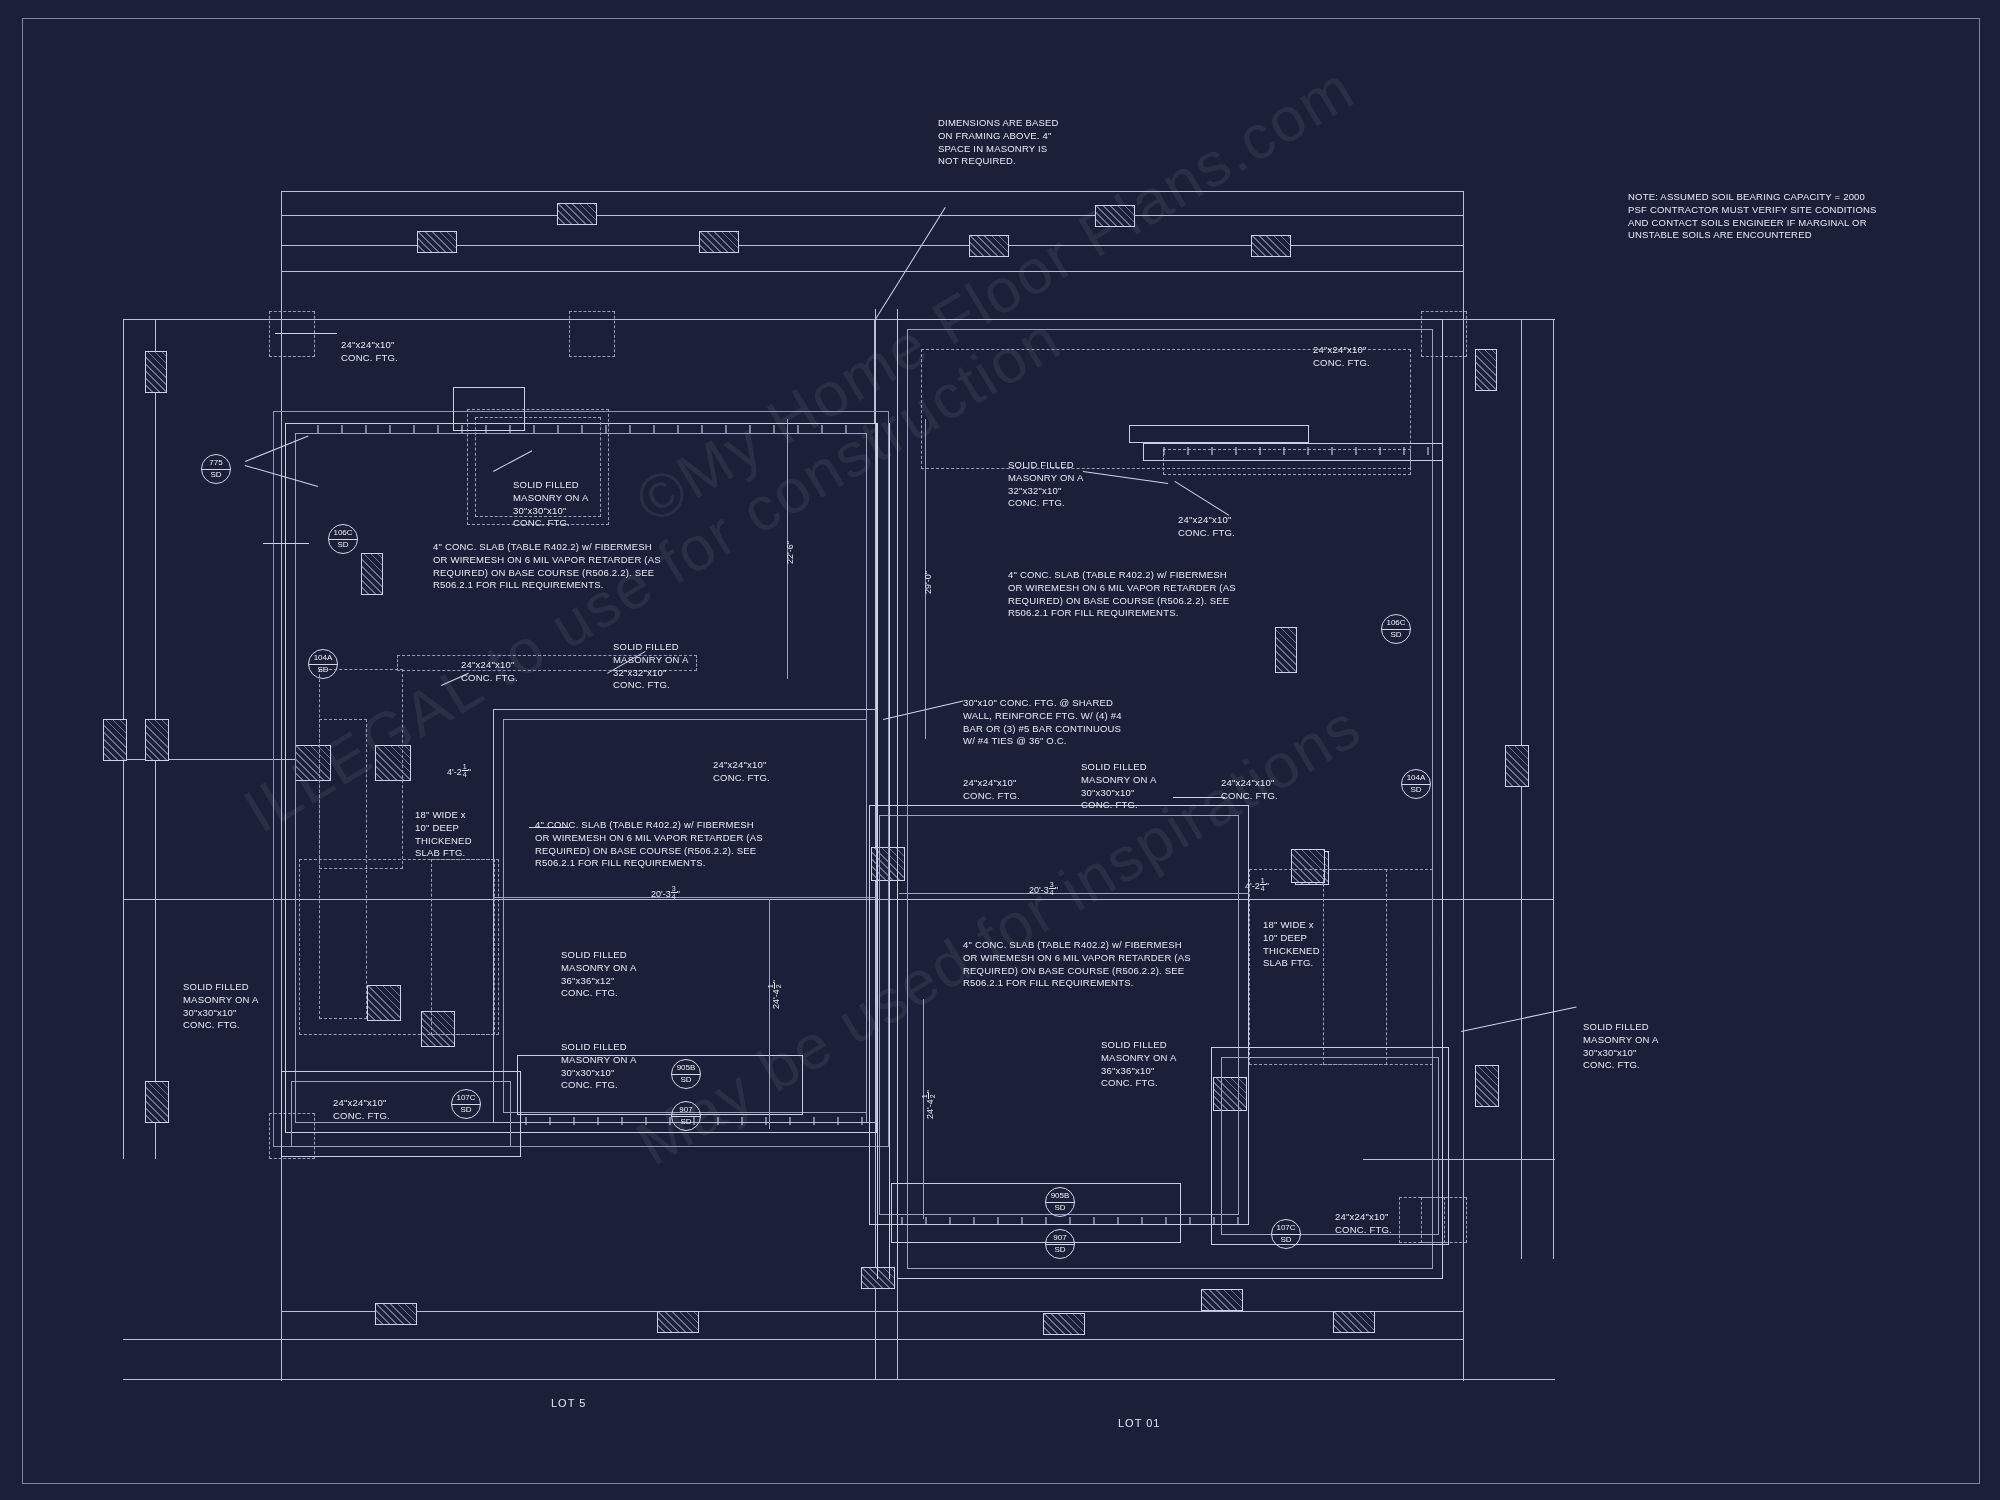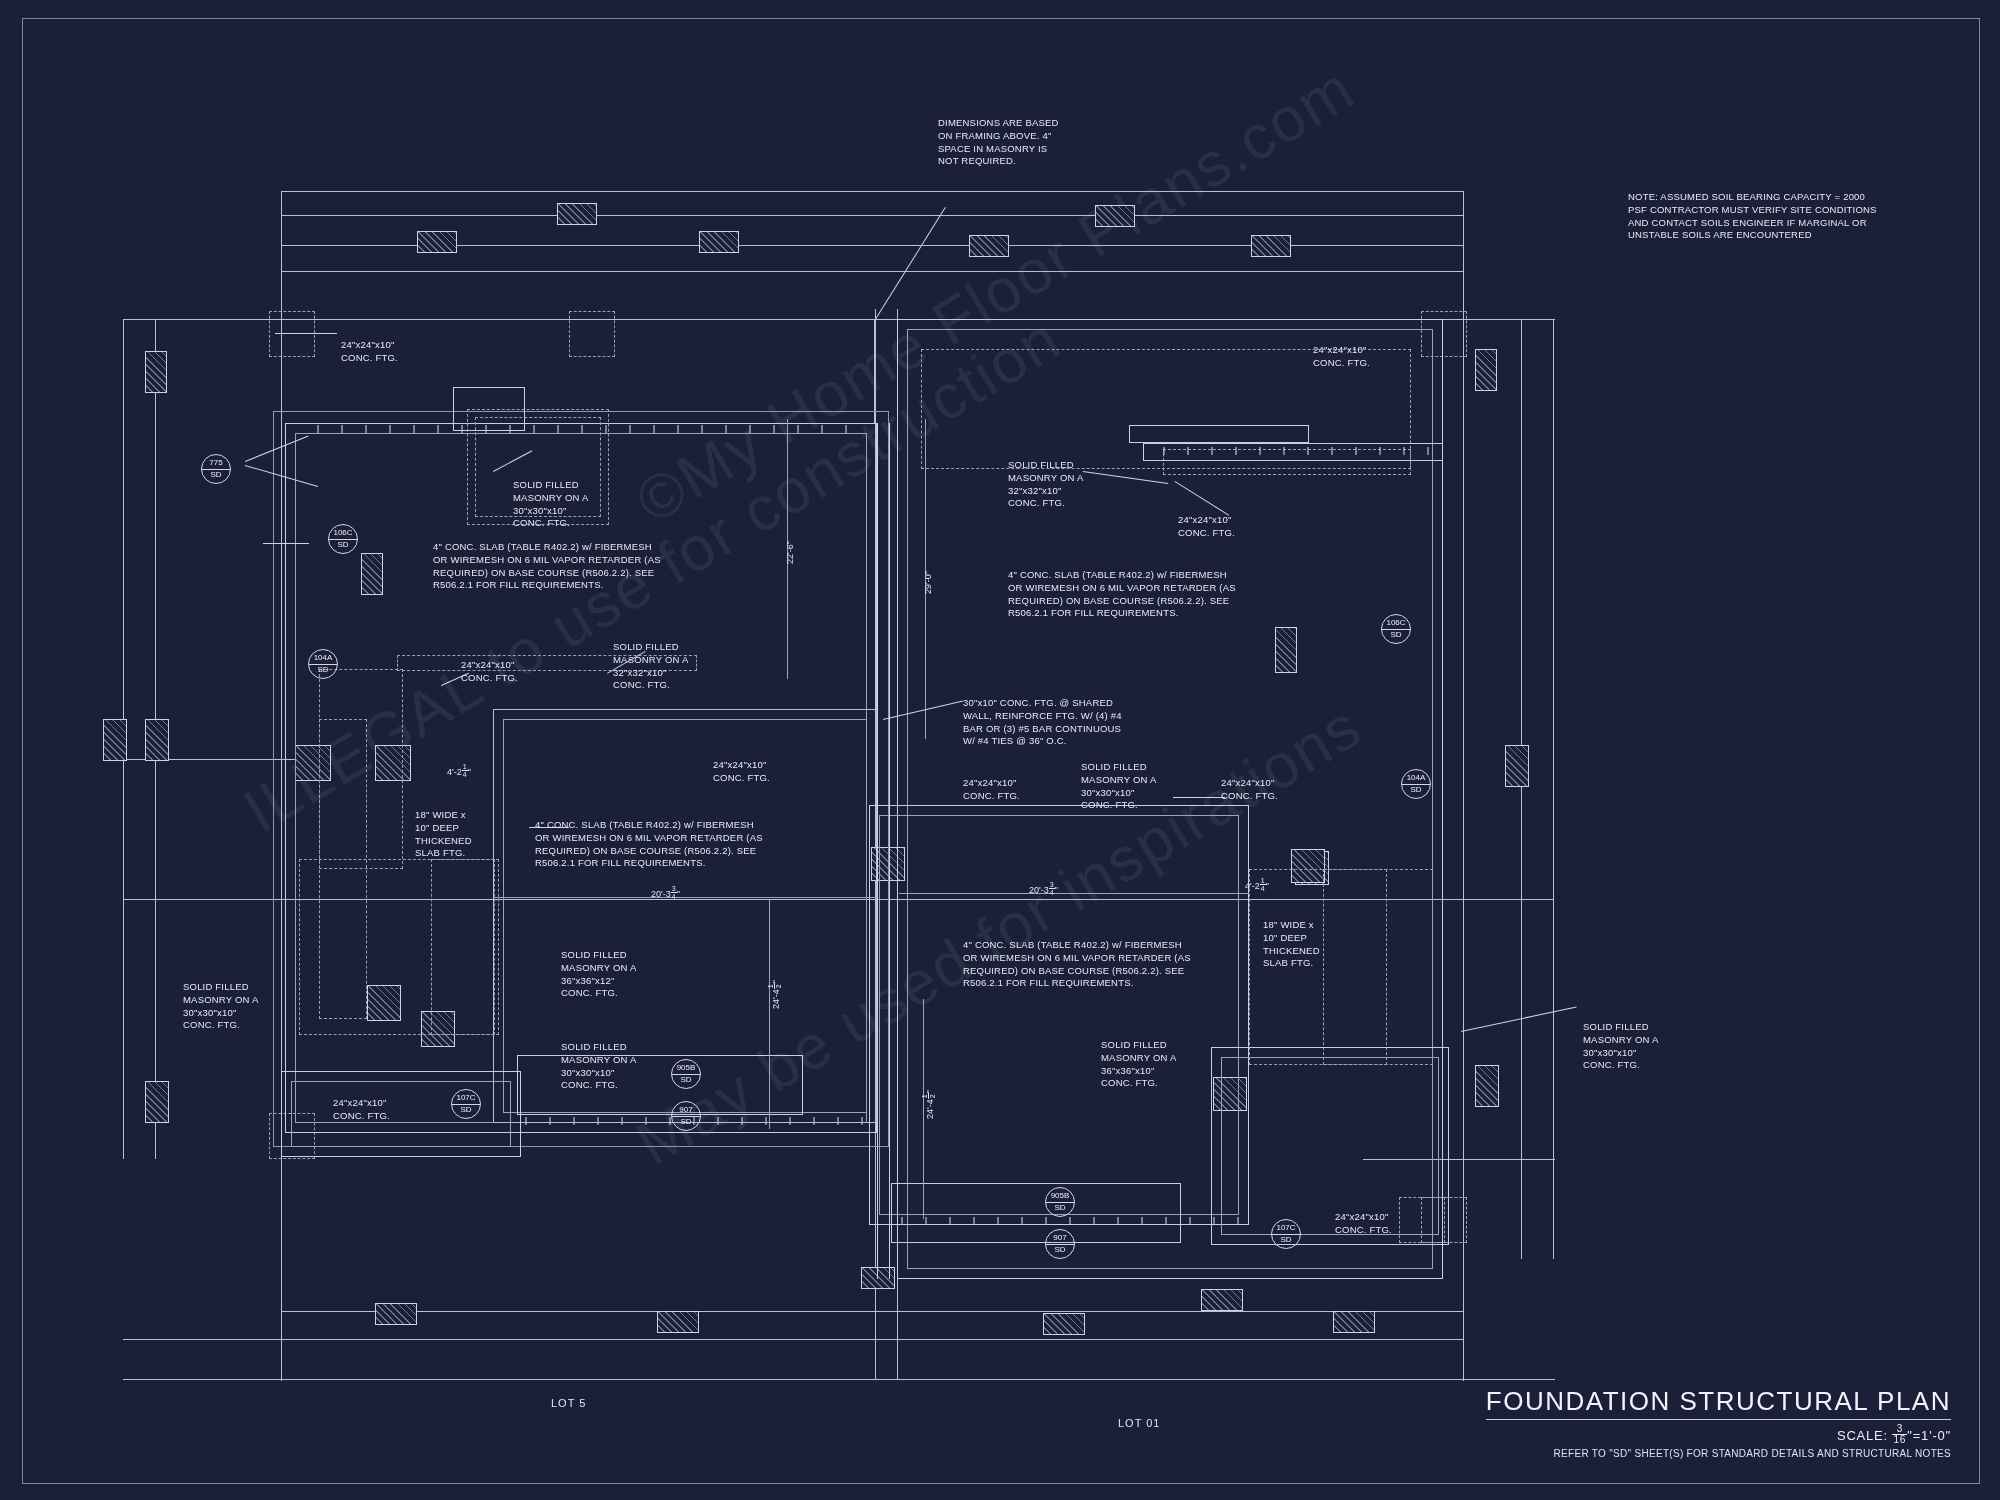--- a/index.html
+++ b/index.html
@@ -533,23 +533,15 @@
       <span>24'-4</span><span class="frac"><span class="n">1</span><span class="d">2</span></span><span>"</span>
     </div>
 
     <div class="dim-text" style="left:898px;top:1100px;transform:rotate(-90deg);transform-origin:0 0;">
       <span>24'-4</span><span class="frac"><span class="n">1</span><span class="d">2</span></span><span>"</span>
     </div>
 
     <div class="lot" style="left:528px;top:1378px;">LOT 5</div>
     <div class="lot" style="left:1095px;top:1398px;">LOT 01</div>
 
-    <div class="titleblock">
-      <div class="main">FOUNDATION STRUCTURAL PLAN</div>
-      <div class="scale">
-        <span>SCALE:</span>
-        <span class="frac"><span class="n">3</span><span class="d">16</span></span><span>"=1'-0"</span>
-      </div>
-      <div class="refer">REFER TO "SD" SHEET(S) FOR STANDARD DETAILS AND STRUCTURAL NOTES</div>
-    </div>
 
   </div>
 </div>
 
 </body></html>

